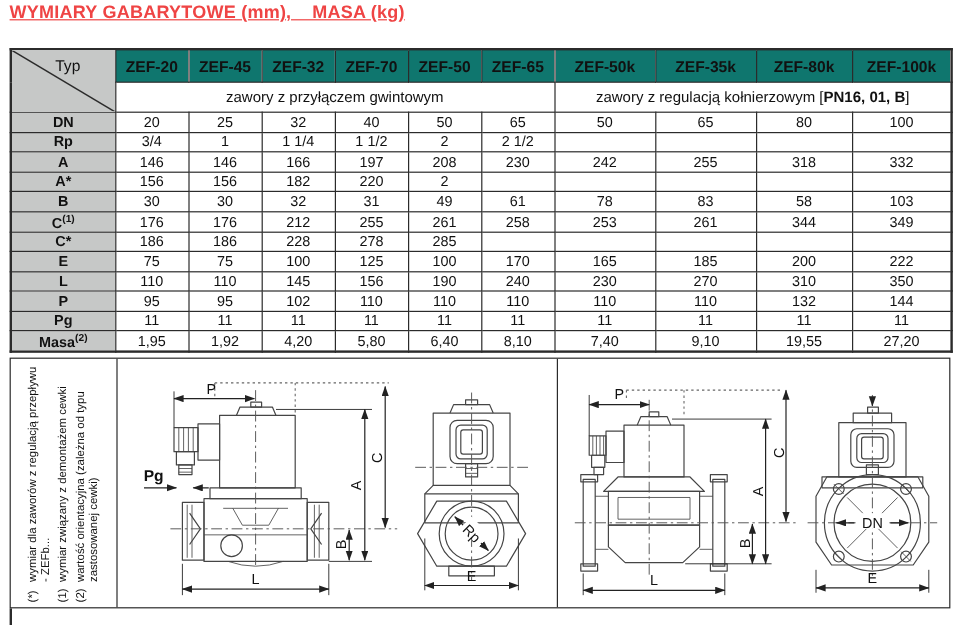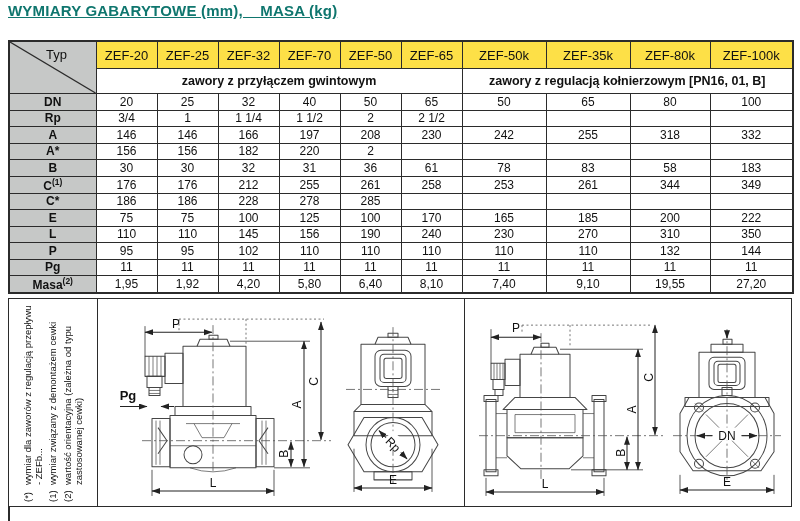--- a/index.html
+++ b/index.html
@@ -3,34 +3,34 @@
 <meta charset="utf-8">
 <style>
   html,body { margin:0; padding:0; }
   body {
     width:800px; height:521px; position:relative; overflow:hidden;
     background:#ffffff; font-family:"Liberation Sans", sans-serif; color:#111;
   }
   .title {
     position:absolute; left:8px; top:2px; margin:0;
     font-size:15px; font-weight:bold; text-decoration:underline;
-    white-space:pre; letter-spacing:.2px; color:#0f766e;
+    white-space:pre; letter-spacing:.2px; color:#ef4444;
   }
   table.dims {
     position:absolute; left:8px; top:40px;
     border-collapse:collapse; table-layout:fixed; width:784px;
     border:2px solid #2b2b2b;
   }
   .dims th, .dims td {
     border:1.4px solid #2b2b2b; text-align:center; vertical-align:middle;
     padding:0; overflow:hidden; white-space:nowrap;
   }
   .dims thead tr.name-row th { height:26px; font-size:13px; }
-  .colh { background:#fde047; font-weight:normal; }
-  .dims thead tr.group-row th { height:24px; font-weight:bold; font-size:12.5px; background:#fff; }
+  .colh { background:#0f766e; font-weight:bold; }
+  .dims thead tr.group-row th { height:24px; font-weight:normal; font-size:12.5px; background:#fff; }
   .dims tbody th.rowh { background:#c6c8c7; font-size:12px; font-weight:bold; height:15.5px; }
   .dims tbody td { font-size:12px; background:#fff; height:15.5px; }
   .dims sup { font-size:8.5px; }
   th.corner { background:#c6c8c7; position:relative; padding:0; }
   th.corner .diag { position:absolute; left:0; top:0; width:100%; height:100%; }
   th.corner .corner-label {
     position:absolute; left:36px; top:5px; font-size:13px; font-weight:normal;
   }
   .drawings {
     position:absolute; left:8px; top:298px; width:784px; height:209px;
@@ -83,21 +83,21 @@
   </colgroup>
   <thead>
     <tr class="name-row" id="head-row">
       <th class="corner" rowspan="2">
         <svg class="diag" viewBox="0 0 87 54" preserveAspectRatio="none">
           <line x1="0" y1="0" x2="87" y2="54" stroke="#2b2b2b" stroke-width="1.3"></line>
         </svg>
         <span class="corner-label">Typ</span>
       </th>
     <th class="colh">ZEF-20</th>
-        <th class="colh">ZEF-25</th>
+        <th class="colh">ZEF-45</th>
         <th class="colh">ZEF-32</th>
         <th class="colh">ZEF-70</th>
         <th class="colh">ZEF-50</th>
         <th class="colh">ZEF-65</th>
         <th class="colh">ZEF-50k</th>
         <th class="colh">ZEF-35k</th>
         <th class="colh">ZEF-80k</th>
         <th class="colh">ZEF-100k</th>
       </tr>
     <tr class="group-row">
@@ -161,26 +161,26 @@
         <td></td>
         <td></td>
         <td></td>
       </tr>
       <tr>
         <th class="rowh">B</th>
         <td>30</td>
         <td>30</td>
         <td>32</td>
         <td>31</td>
-        <td>36</td>
+        <td>49</td>
         <td>61</td>
         <td>78</td>
         <td>83</td>
         <td>58</td>
-        <td>183</td>
+        <td>103</td>
       </tr>
       <tr>
         <th class="rowh">C<sup>(1)</sup></th>
         <td>176</td>
         <td>176</td>
         <td>212</td>
         <td>255</td>
         <td>261</td>
         <td>258</td>
         <td>253</td>

